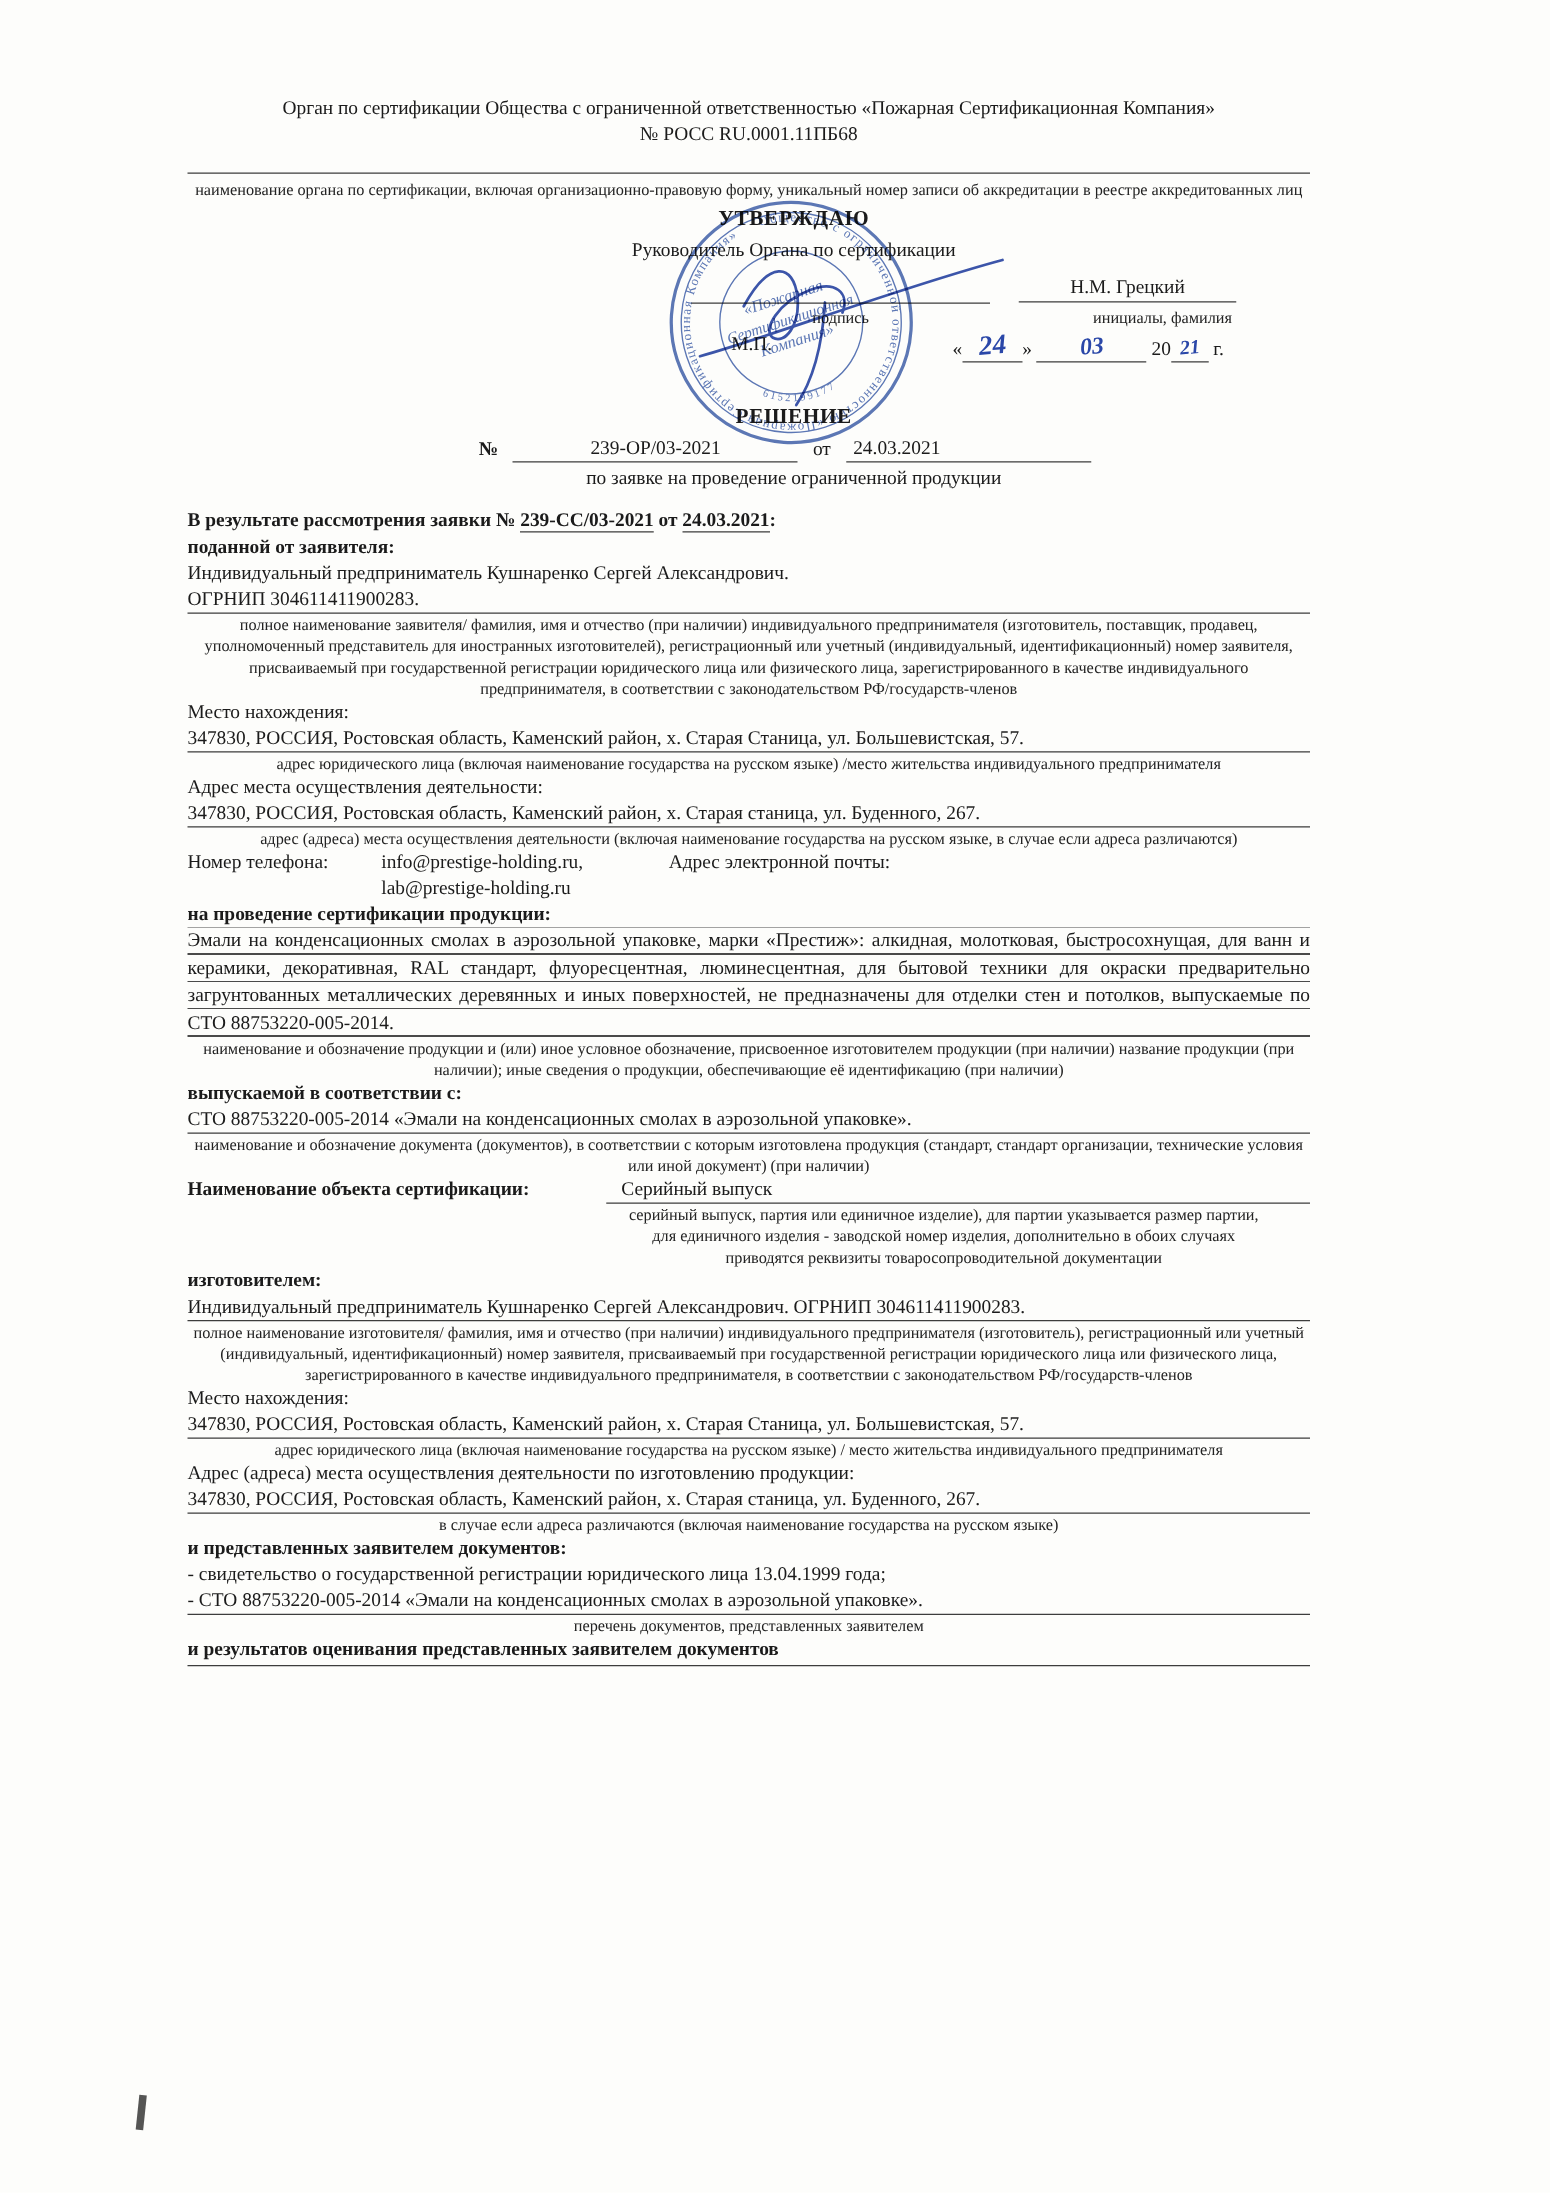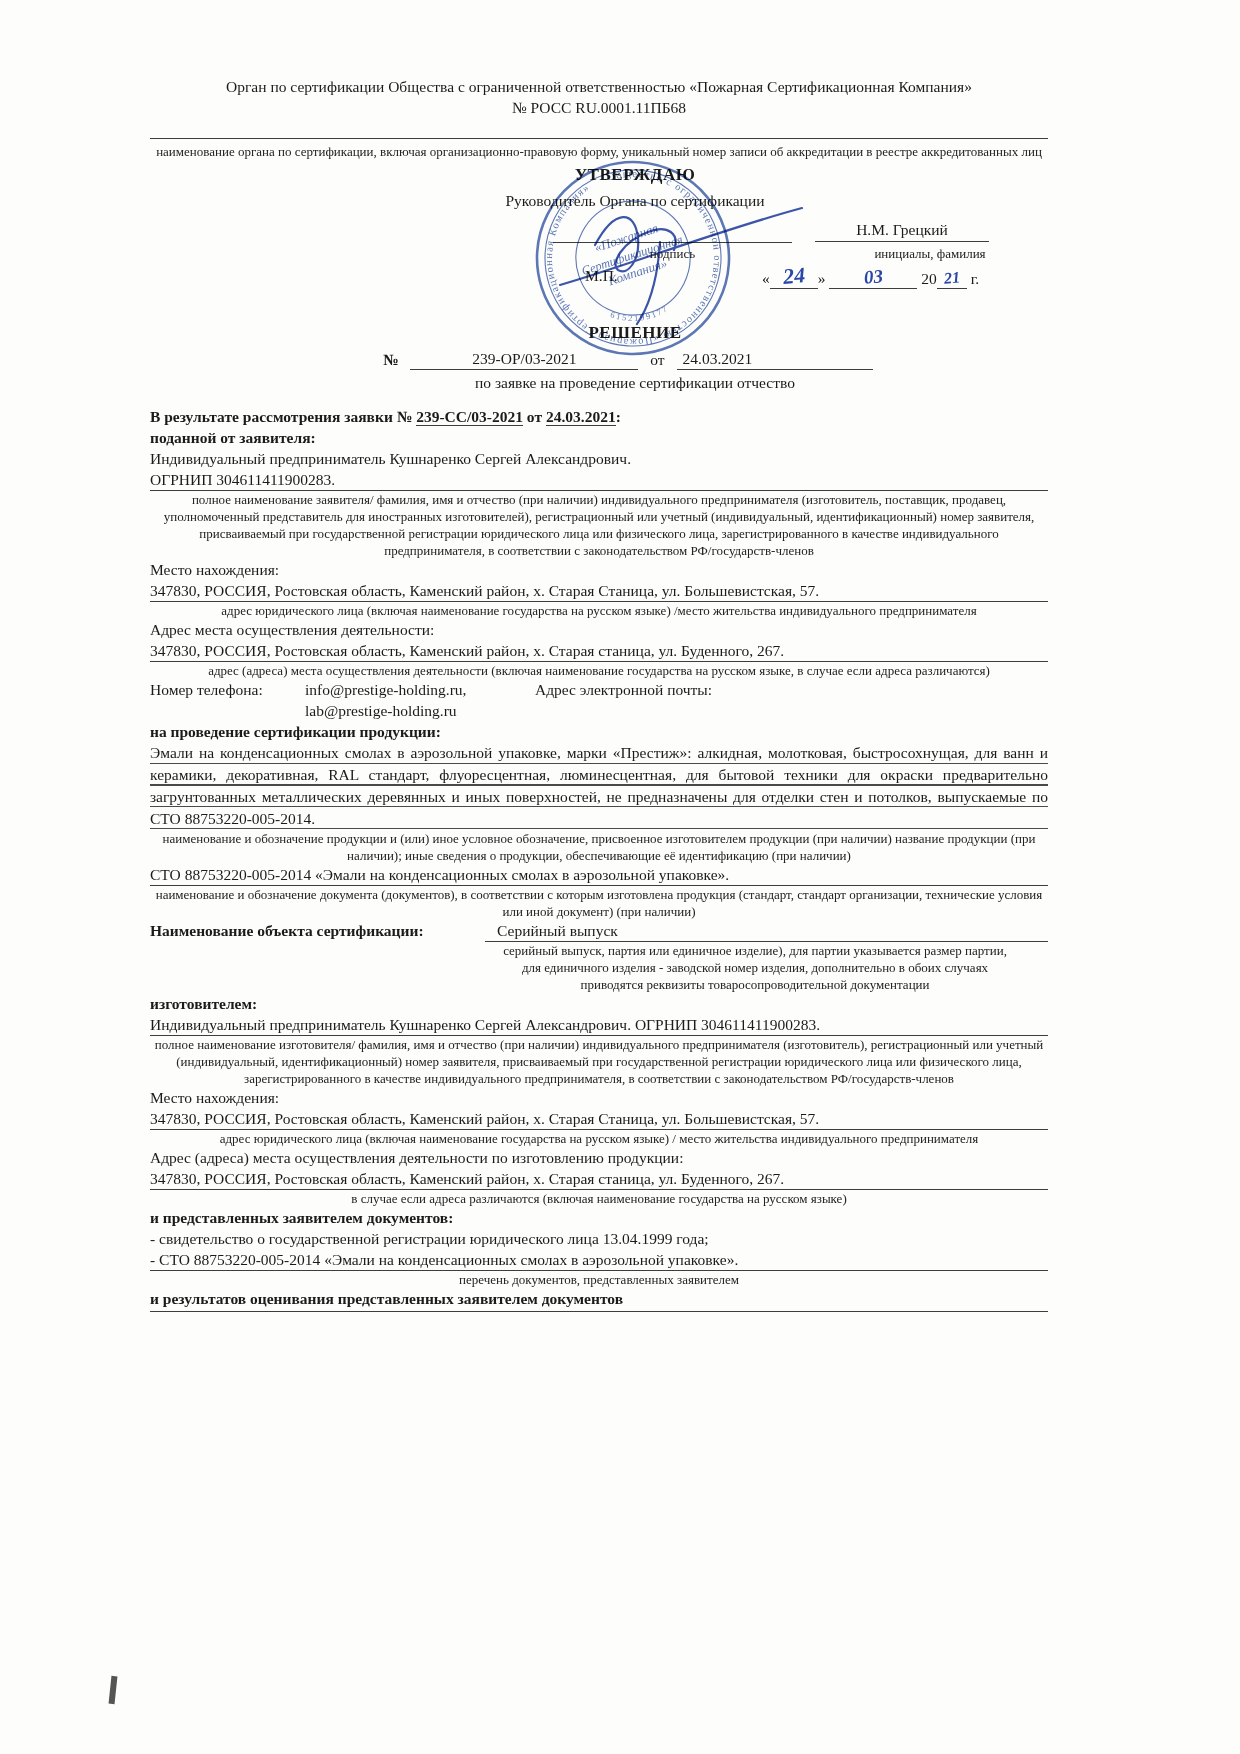--- a/index.html
+++ b/index.html
@@ -84,21 +84,21 @@
 
     <div class="appr-c big" style="top:158px">РЕШЕНИЕ</div>
 
     <div class="numrow">
       <span class="b">№</span>
       <span class="blank" style="width:228px">239-ОР/03-2021</span>
       <span>от</span>
       <span class="blank" style="width:190px;text-align:left;padding-left:6px">24.03.2021</span>
     </div>
 
-    <div class="appr-c" style="top:208px">по заявке на проведение сертификации отчество</div>
+    <div class="appr-c" style="top:208px">по заявке на проведение ограниченной продукции</div>
 
     <svg class="stamp" viewBox="0 0 210 210">
       <g transform="rotate(-18 105 105)" stroke="#4060ab" fill="none">
         <circle cx="105" cy="105" r="96" stroke-width="2.6"></circle>
         <circle cx="105" cy="105" r="88" stroke-width="1.1"></circle>
         <circle cx="105" cy="105" r="57" stroke-width="1.1"></circle>
       </g>
       <defs>
         <path id="ringPath" d="M105,24 a81,81 0 1,1 -0.01,0"></path>
         <path id="numArc" d="M42,105 a63,63 0 0,0 126,0"></path>
@@ -153,20 +153,21 @@
         <span>info@prestige-holding.ru,</span><br>
         <span>lab@prestige-holding.ru</span>
       </span>
       <span>Адрес электронной почты:</span>
     </div>
 
     <div class="b">на проведение сертификации продукции:</div>
     <div class="ruled-par">Эмали на конденсационных смолах в аэрозольной упаковке, марки «Престиж»: алкидная, молотковая, быстросохнущая, для ванн и керамики, декоративная, RAL стандарт, флуоресцентная, люминесцентная, для бытовой техники для окраски предварительно загрунтованных металлических деревянных и иных поверхностей, не предназначены для отделки стен и потолков, выпускаемые по СТО 88753220-005-2014.</div>
     <div class="cap">наименование и обозначение продукции и (или) иное условное обозначение, присвоенное изготовителем продукции (при наличии) название продукции (при наличии); иные сведения о продукции, обеспечивающие её идентификацию (при наличии)</div>
 
+    <div class="b">выпускаемой в соответствии с:</div>
     <div class="ul">СТО 88753220-005-2014 «Эмали на конденсационных смолах в аэрозольной упаковке».</div>
     <div class="cap">наименование и обозначение документа (документов), в соответствии с которым изготовлена продукция (стандарт, стандарт организации, технические условия или иной документ) (при наличии)</div>
 
 
     <div class="objrow">
       <span class="b obj-label">Наименование объекта сертификации:</span>
       <span class="obj-val">Серийный выпуск</span>
     </div>
     <div class="cap cap-indent">серийный выпуск, партия или единичное изделие), для партии указывается размер партии, для единичного изделия - заводской номер изделия, дополнительно в обоих случаях приводятся реквизиты товаросопроводительной документации</div>
 

